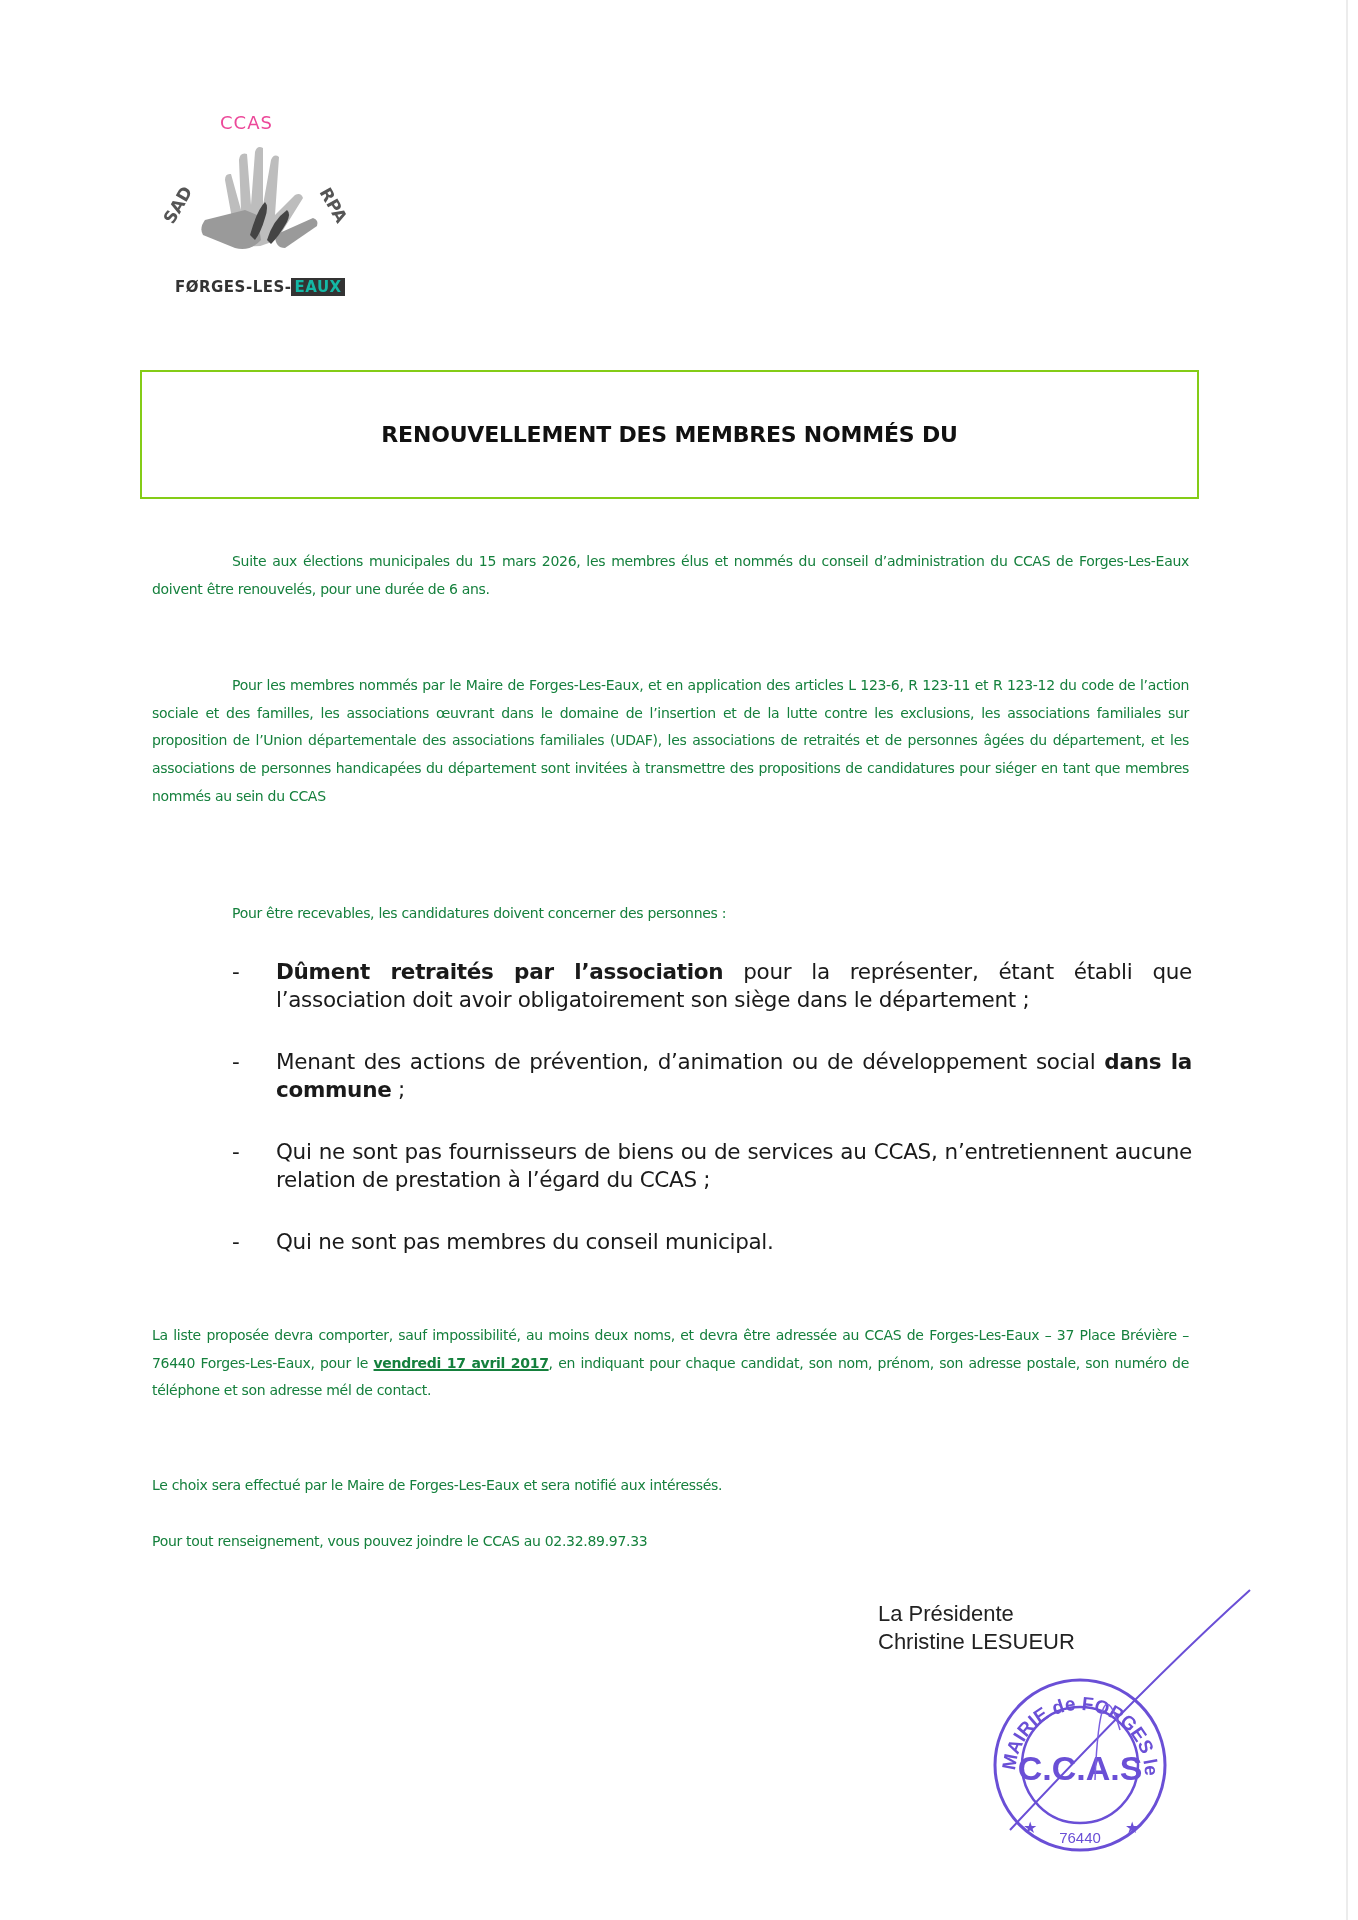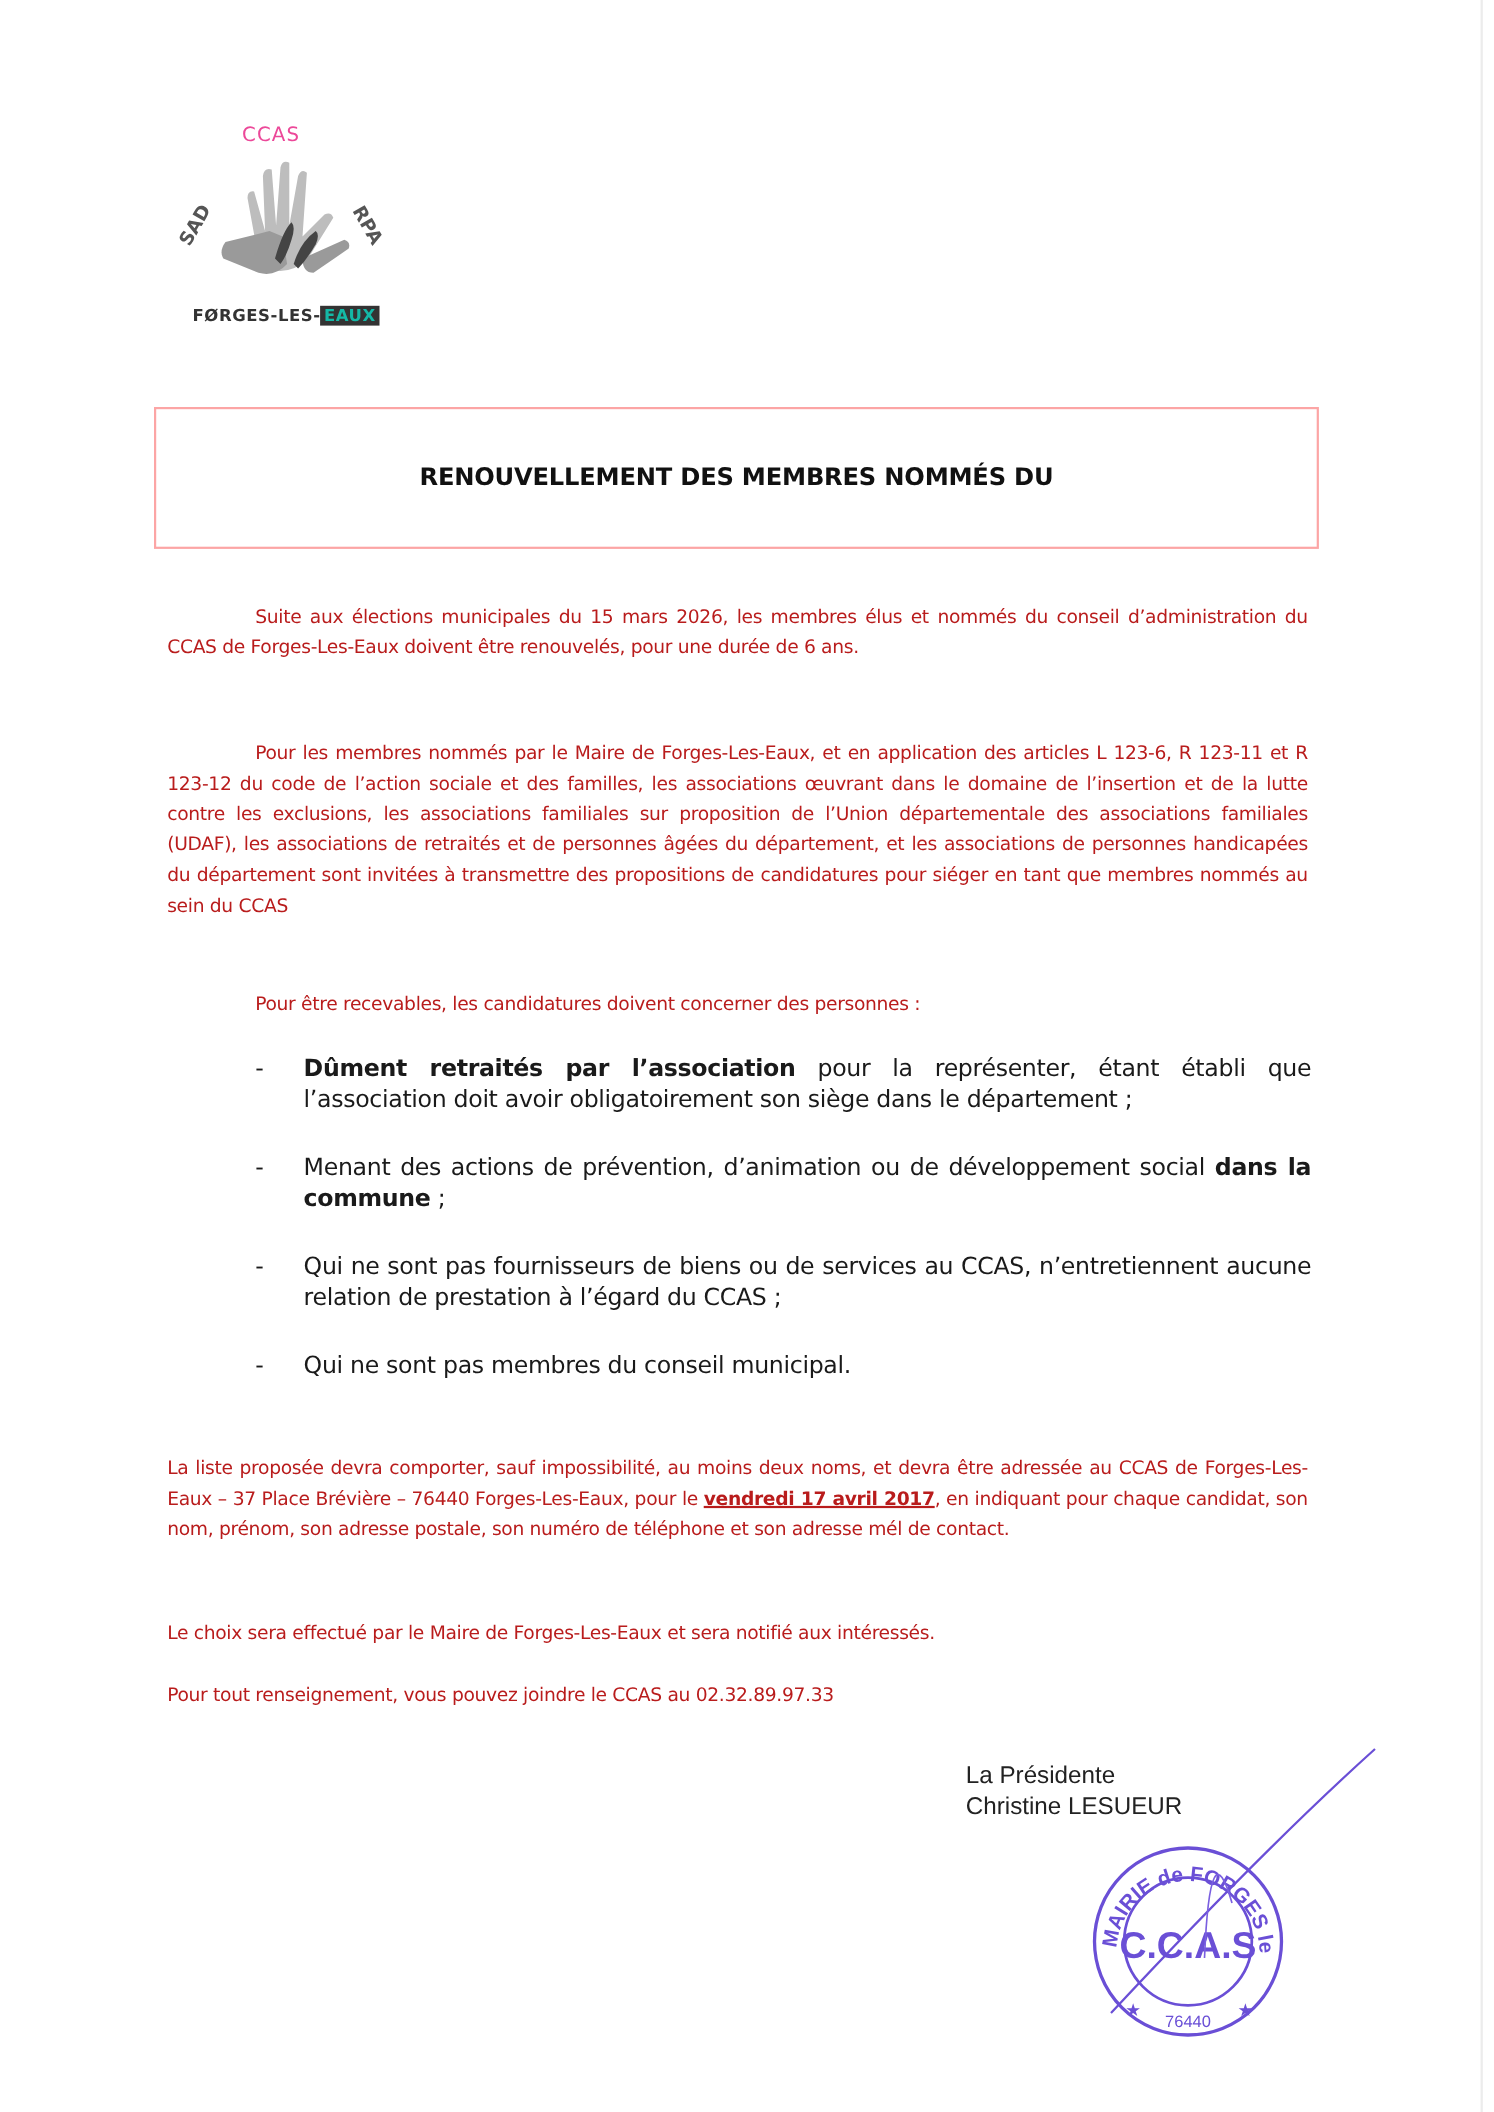--- a/index.html
+++ b/index.html
@@ -14,27 +14,27 @@
     .logo-ccas { position: absolute; left: 70px; top: 12px; font-size: 18px; color: #ec4899; letter-spacing: 1px; }
     .logo-sad { position: absolute; left: 8px; top: 95px; font-size: 17px; color: #555; transform: rotate(-60deg); font-weight: bold; }
     .logo-rpa { position: absolute; left: 165px; top: 95px; font-size: 17px; color: #555; transform: rotate(60deg); font-weight: bold; }
     .logo-hands { position: absolute; left: 45px; top: 40px; width: 130px; height: 115px; }
     .logo-town { position: absolute; left: 25px; top: 178px; font-size: 15px; font-weight: bold; color: #333; letter-spacing: 0.5px; white-space: nowrap; }
     .logo-town .eaux { background: #333; color: #14b8a6; padding: 0 3px; }
 
     
     .title-box {
       position: absolute; left: 140px; top: 370px; width: 1059px; height: 129px;
-      border: 2px solid #fca5a5; box-sizing: border-box;
+      border: 2px solid #84cc16; box-sizing: border-box;
       display: flex; flex-direction: column; justify-content: center; align-items: center;
     }
     .title-line { font-size: 22px; font-weight: bold; color: #111; line-height: 32px; letter-spacing: -0.2px; }
 
     
-    .para { position: absolute; left: 152px; width: 1037px; font-size: 17px; line-height: 27.7px; text-align: justify; color: #b91c1c; letter-spacing: -0.3px; }
+    .para { position: absolute; left: 152px; width: 1037px; font-size: 14px; line-height: 27.7px; text-align: justify; color: #15803d; letter-spacing: -0.3px; }
     .indent { text-indent: 80px; }
     .bullet { position: absolute; left: 232px; width: 960px; font-size: 21.5px; line-height: 27.7px; color: #1a1a1a; letter-spacing: -0.3px; }
     .bullet .dash { position: absolute; left: 0; top: 0; }
     .bullet .btext { margin-left: 44px; display: block; text-align: justify; }
     b { font-weight: bold; }
     .date { font-weight: bold; text-decoration: underline; text-decoration-thickness: 2px; }
 
     
     .sign { position: absolute; left: 878px; top: 1600px; font-family: "Liberation Sans", sans-serif; font-size: 22px; line-height: 28px; color: #222; }
     .stamp { position: absolute; left: 985px; top: 1665px; width: 190px; height: 190px; }

